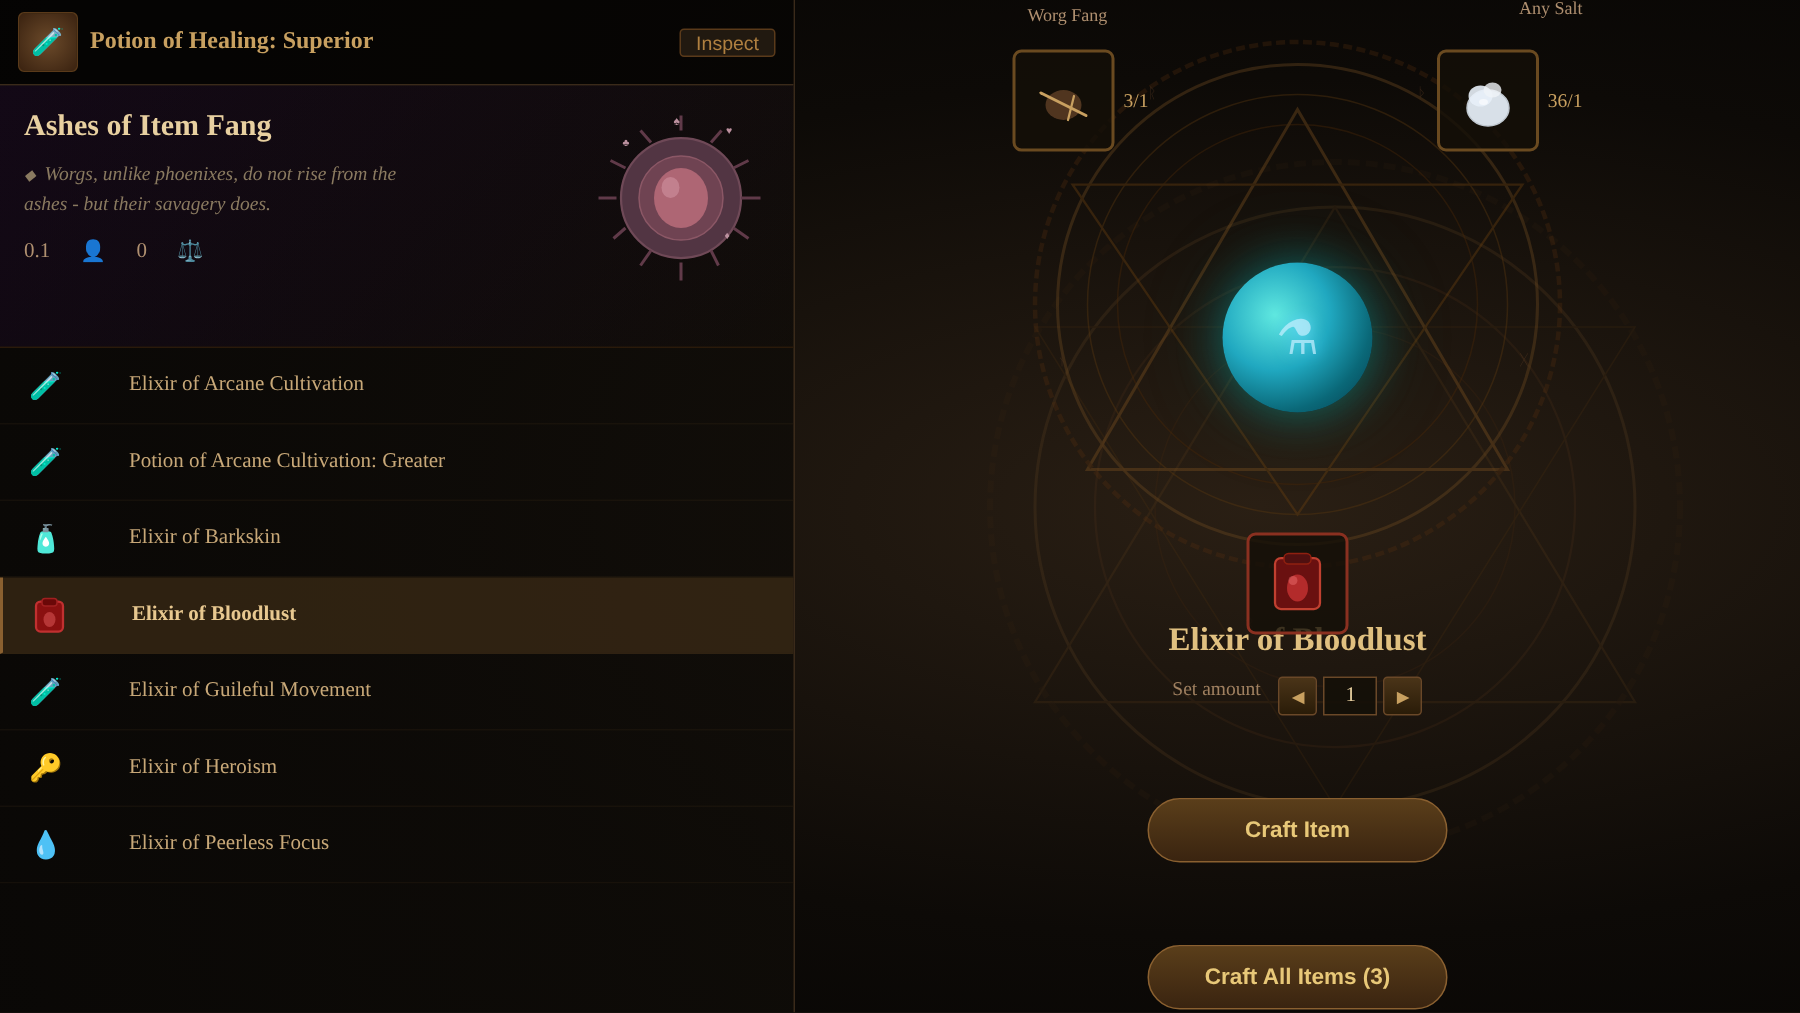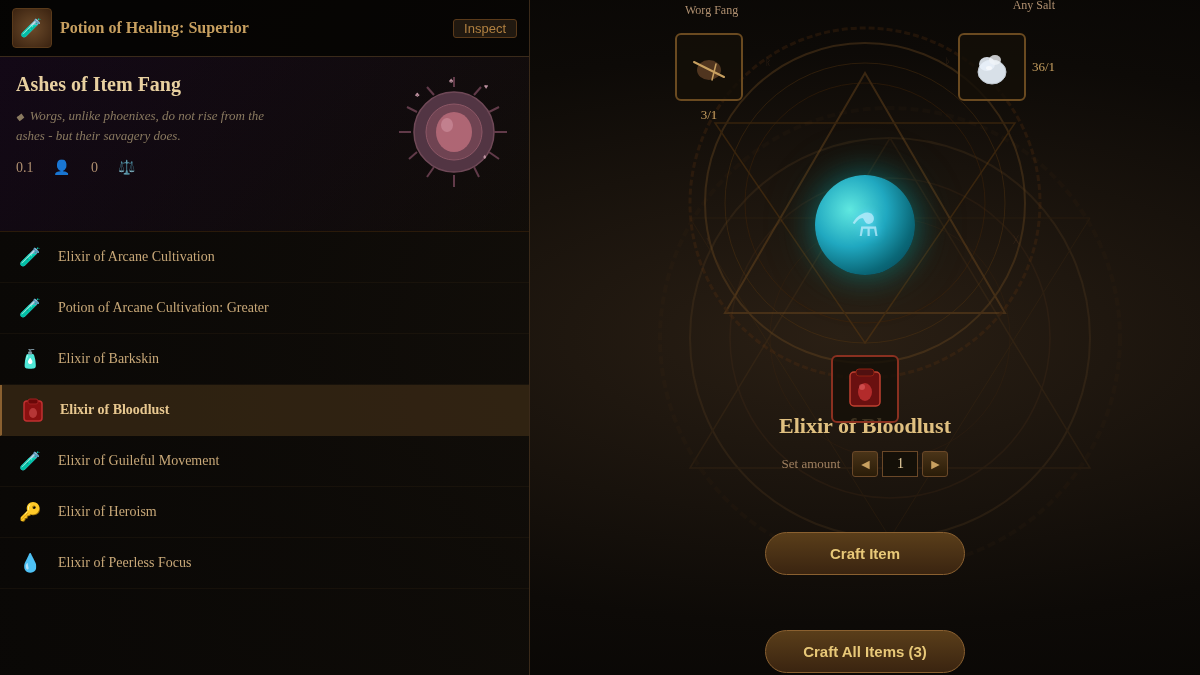--- a/index.html
+++ b/index.html
@@ -157,20 +157,21 @@
       flex-shrink: 0;
       display: flex;
       align-items: center;
       justify-content: center;
       font-size: 18px;
     }
 
     .item-label {
       color: #c8a878;
       font-size: 14px;
+      margin-left: 28px;
     }
 
     .item-list-item.selected .item-label {
       color: #e8c890;
       font-weight: bold;
     }
 
     
     .extract-btn {
       position: absolute;
@@ -215,21 +216,20 @@
       height: 100%;
       opacity: 0.4;
     }
 
     
     .ingredient-top-left {
       position: absolute;
       top: 10px;
       left: 30px;
       display: flex;
-      flex-direction: column;
       align-items: center;
       gap: 6px;
     }
 
     .ingredient-top-right {
       position: absolute;
       top: 10px;
       right: 30px;
       display: flex;
       flex-direction: row;
@@ -556,21 +556,21 @@
           <ellipse cx="22" cy="23" rx="3" ry="3" fill="#e06060" opacity="0.6"></ellipse>
         </svg>
       </div>
     </div>
 
   </div>
 
   <div class="craft-result">
     <div class="result-title">Elixir of Bloodlust</div>
 
-    <div style="display:flex; align-items:center; gap:8px;">
+    <div style="display:flex; gap:8px;">
       <span class="amount-label">Set amount</span>
       <div class="amount-control">
         <button class="amount-btn">◄</button>
         <div class="amount-value">1</div>
         <button class="amount-btn">►</button>
       </div>
     </div>
 
     <button class="craft-btn">Craft Item</button>
     <button class="craft-btn">Craft All Items (3)</button>

